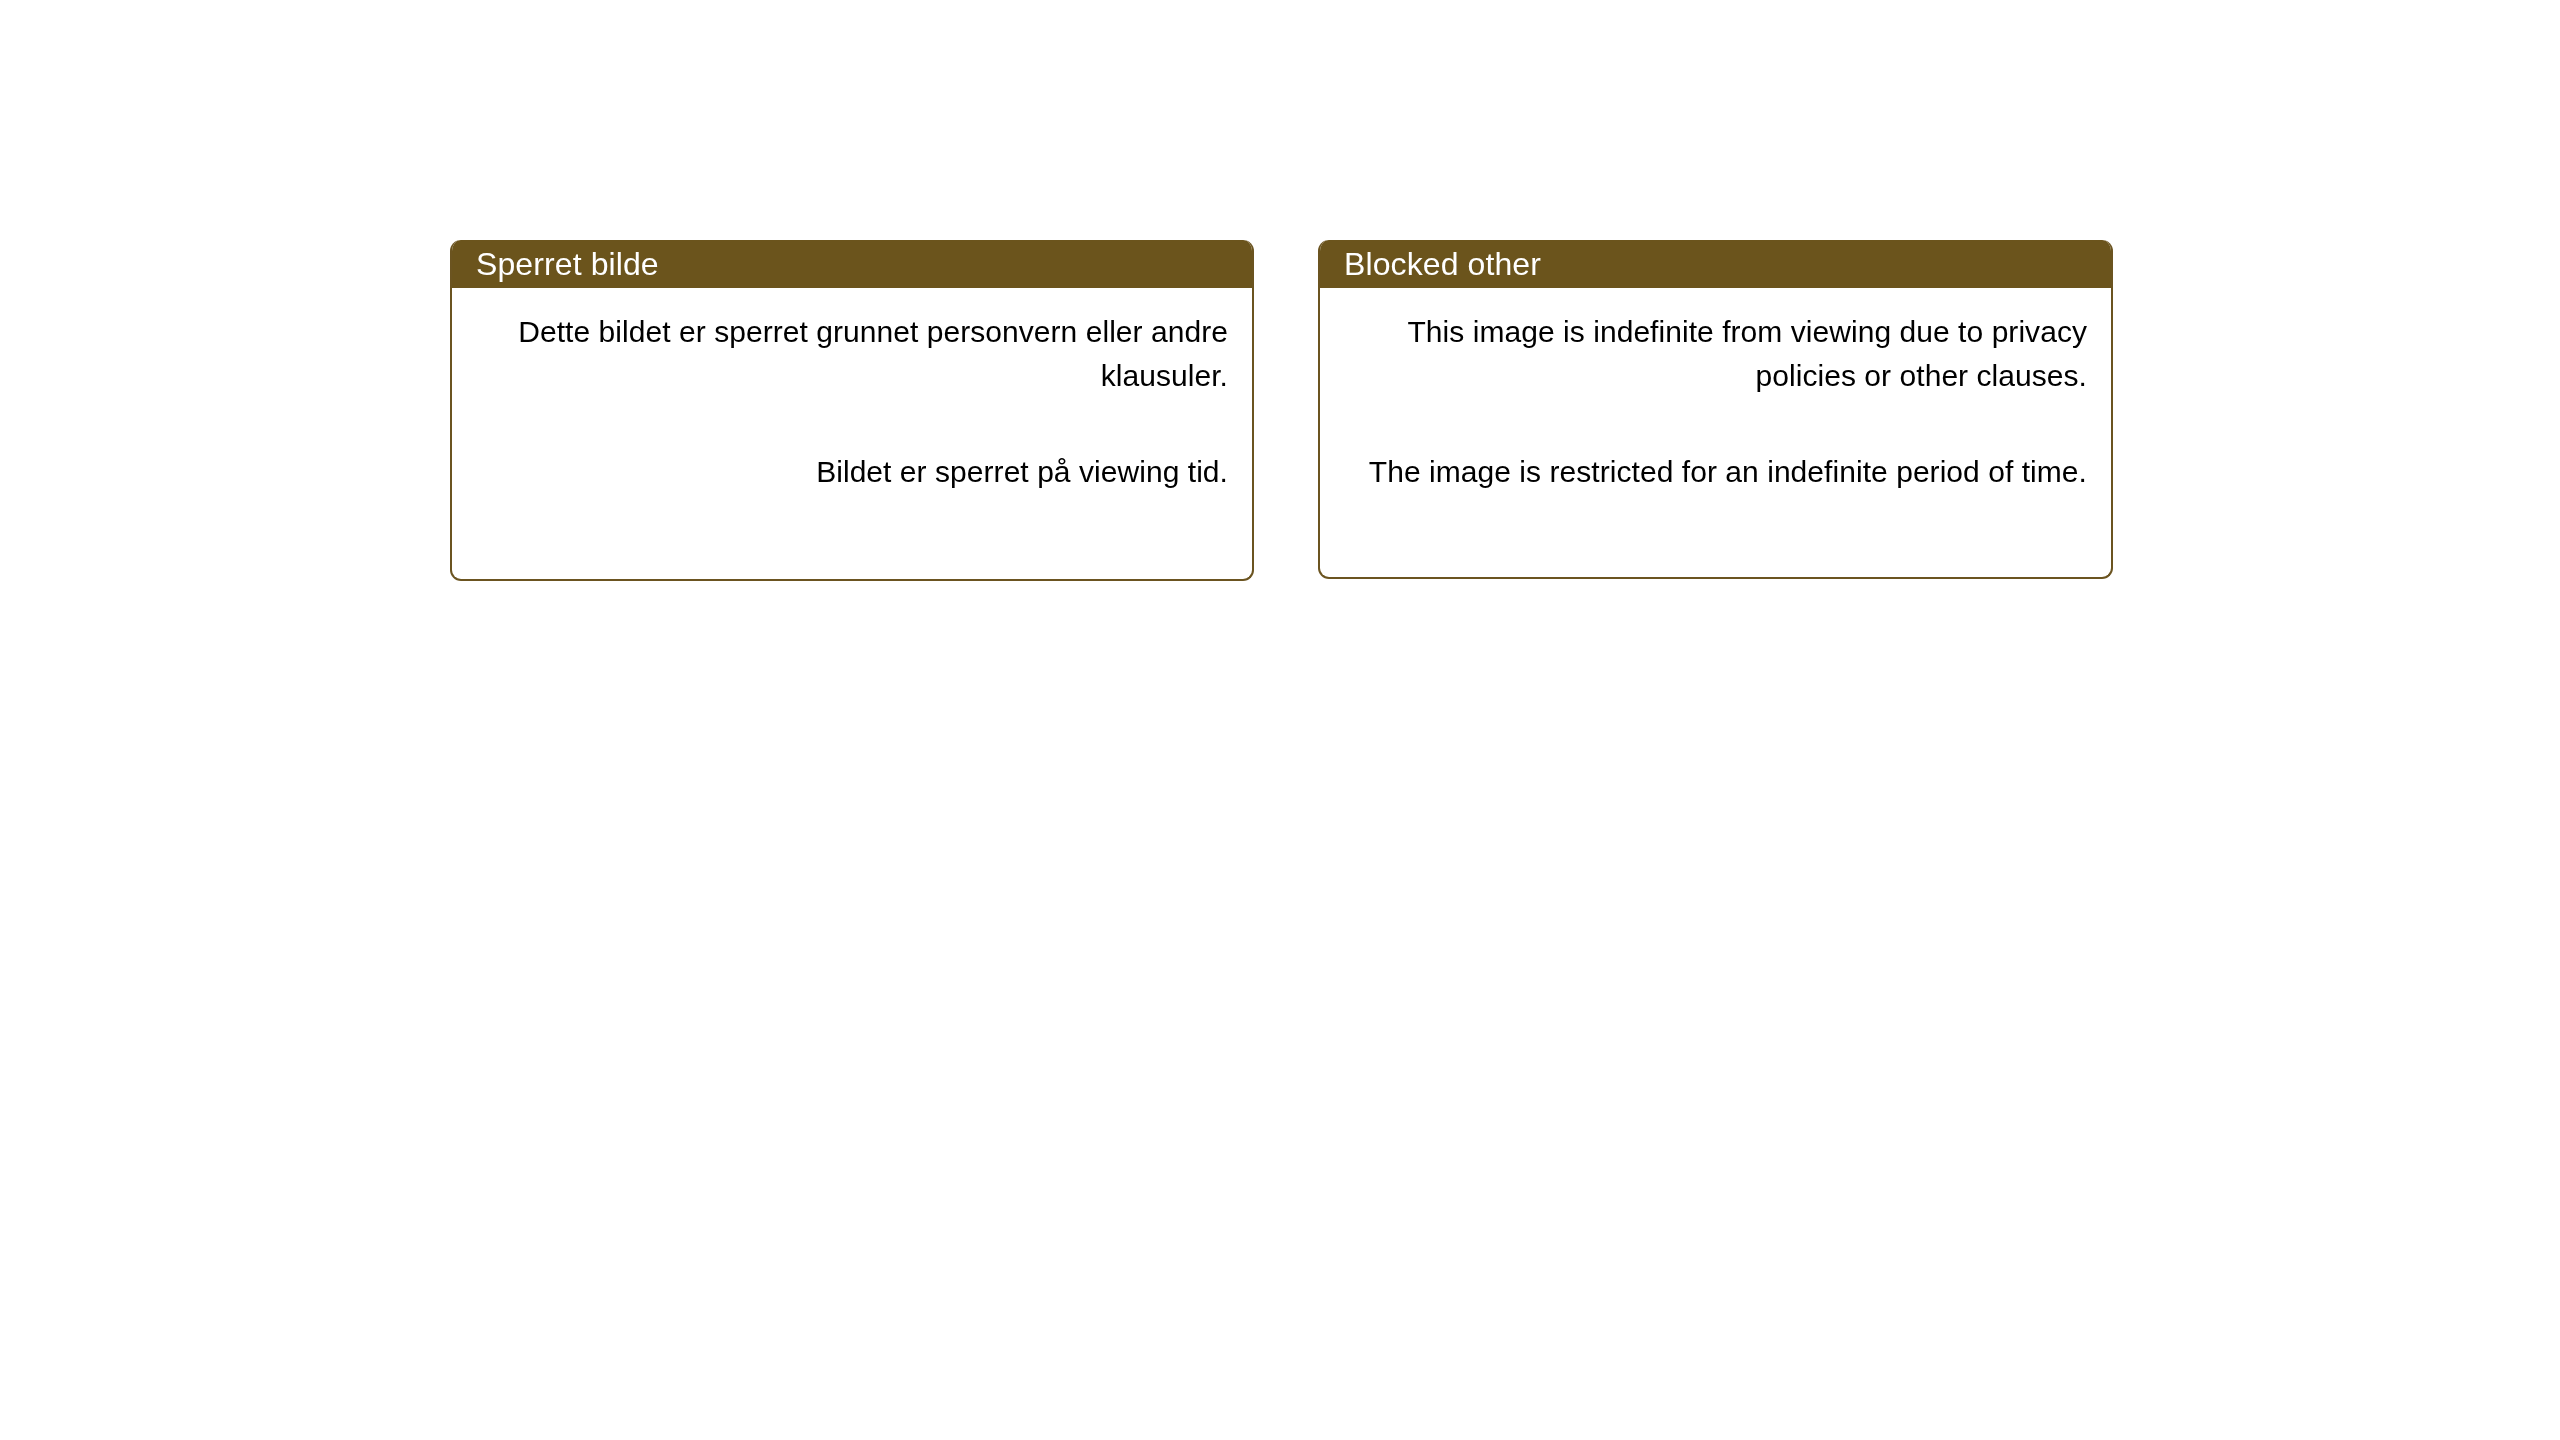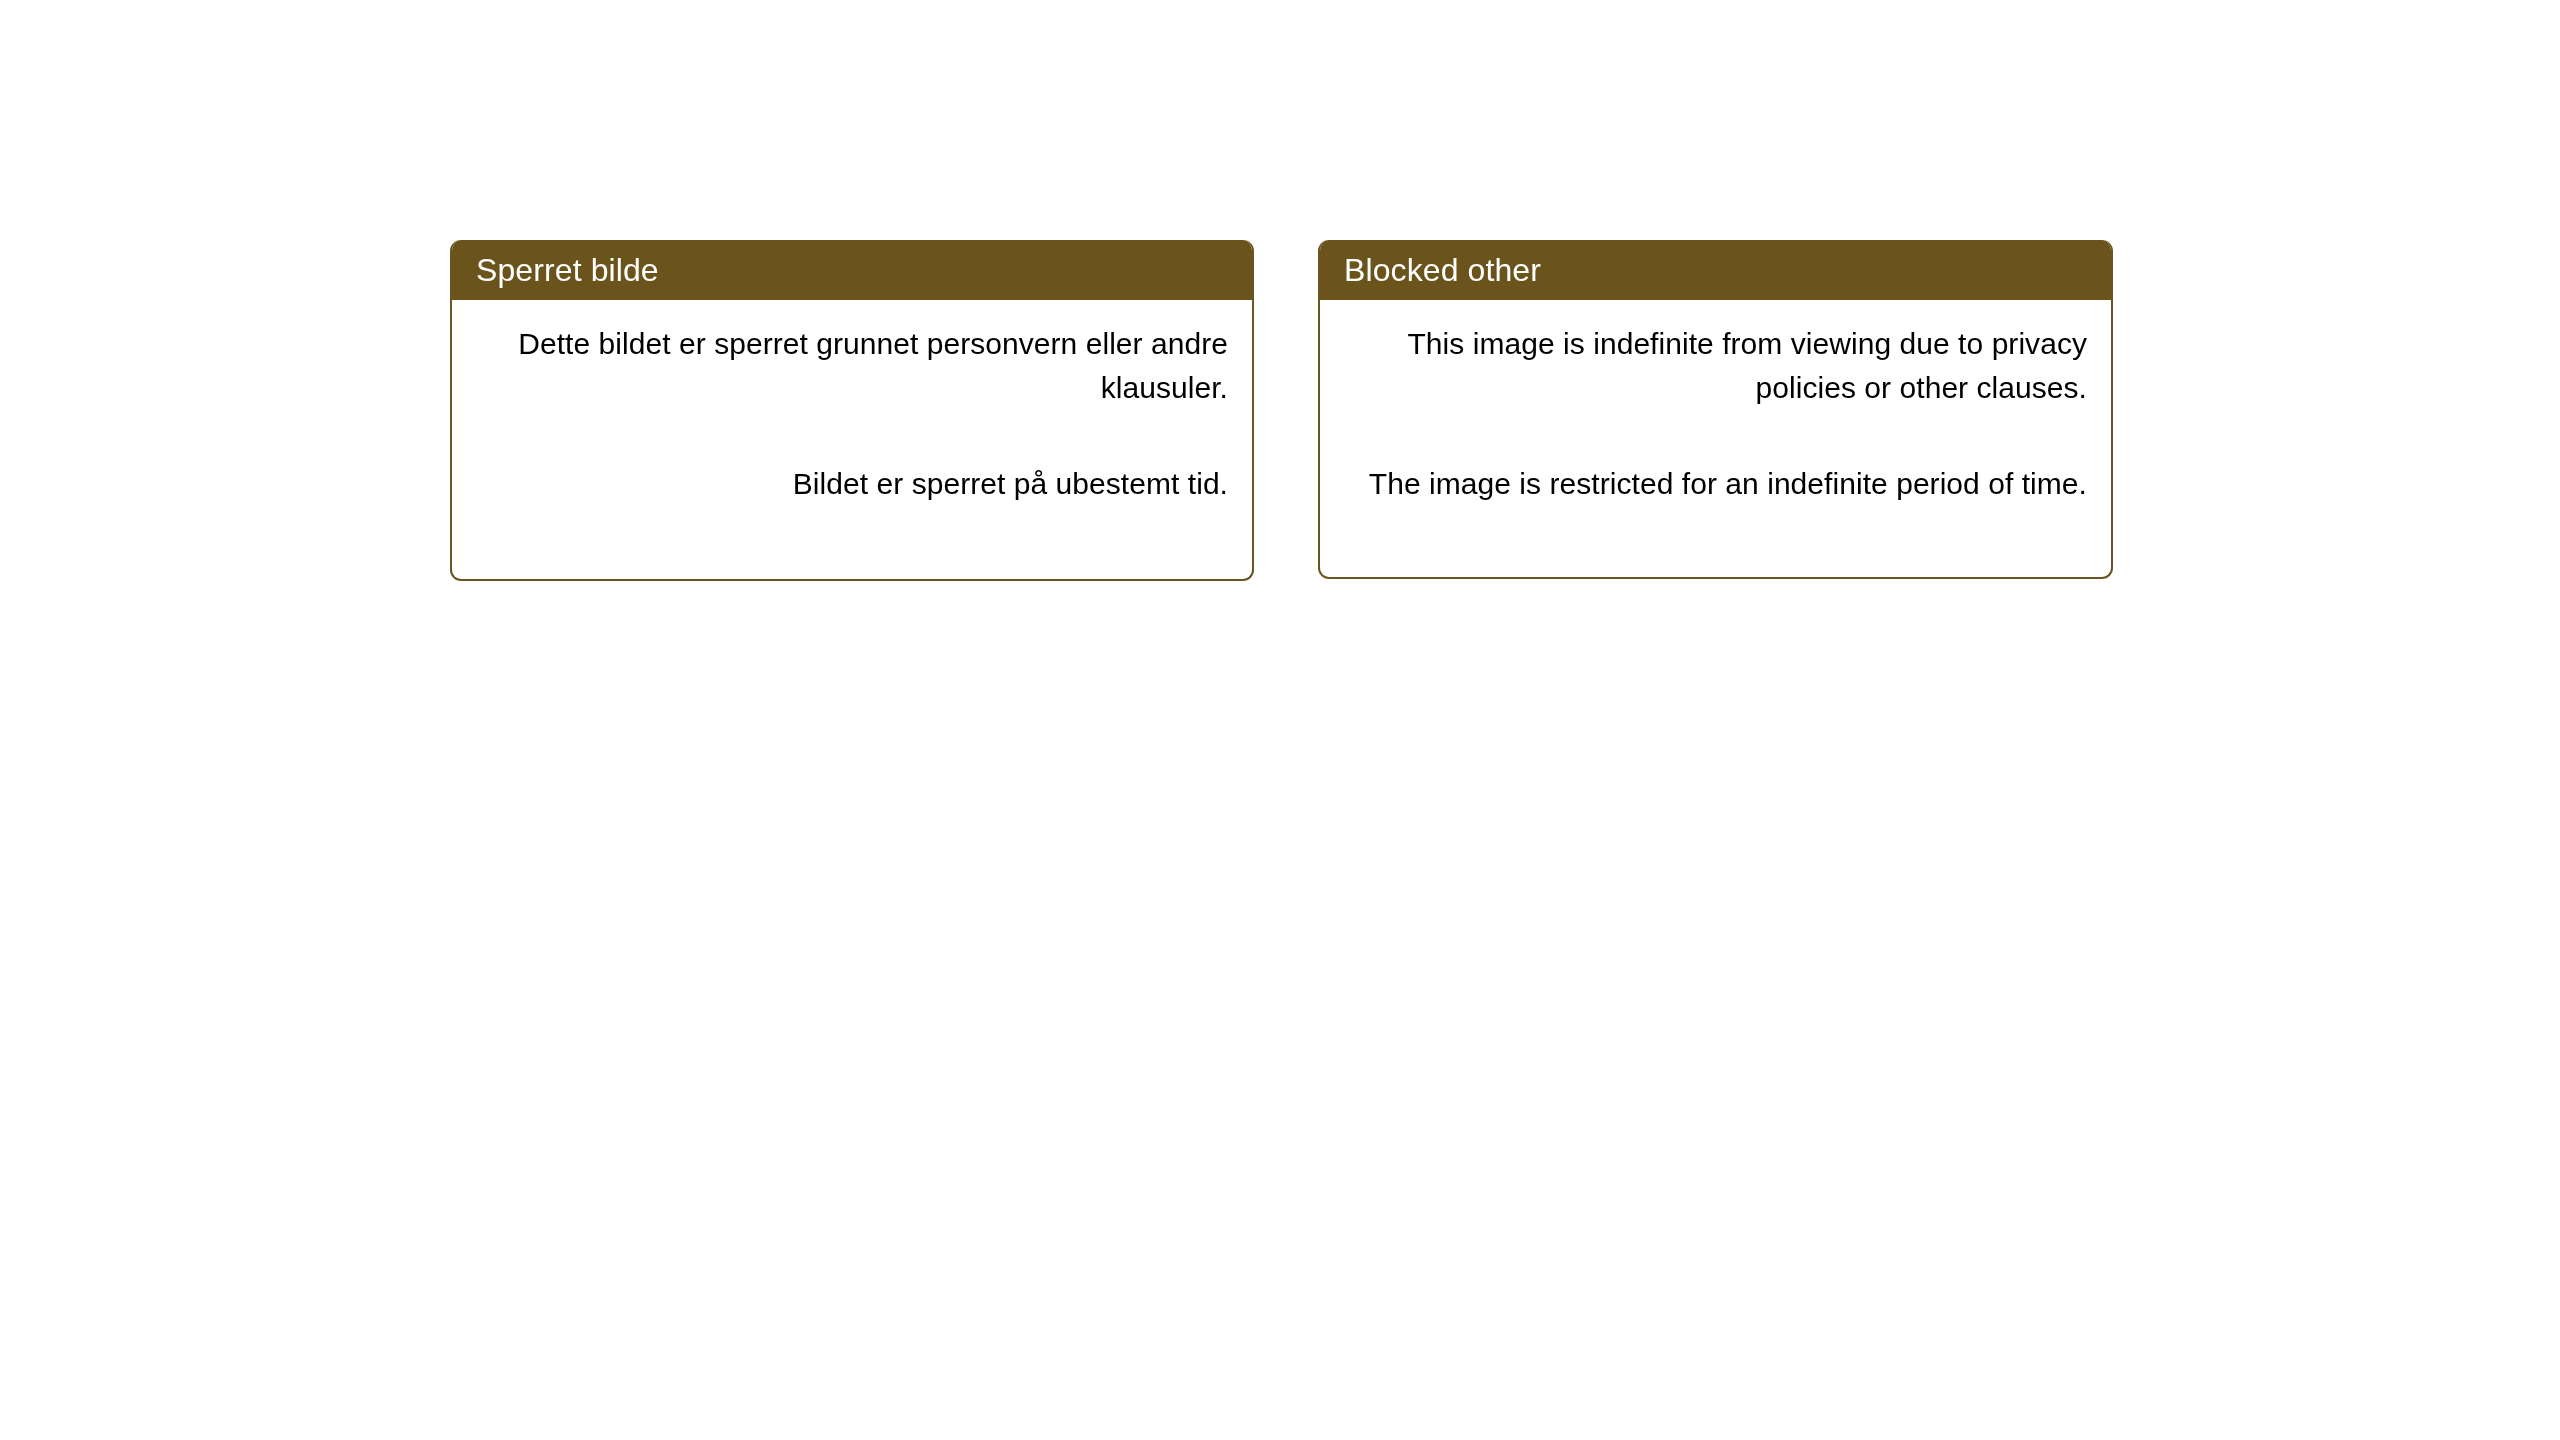--- a/index.html
+++ b/index.html
@@ -28,21 +28,21 @@
     background: #ffffff;
     border-radius: 11px;
     overflow: hidden;
     border: 2px solid #6b5420;
     border-top: none;
   }
 
   .notice-card .card-header {
     box-sizing: border-box;
     width: 100%;
-    height: 60px;
+    height: 48px;
     background: #6b541c;
     border-top-left-radius: 10px;
     border-top-right-radius: 10px;
     display: flex;
     align-items: center;
     margin-left: -2px;
     margin-top: 0;
     padding-left: 26px;
     width: calc(100% + 4px);
   }
@@ -95,21 +95,21 @@
 <body>
 
 <div id="canvas">
 
   <div class="notice-card" id="card-blocked-no">
     <div class="card-header">
       <span class="card-title">Sperret bilde</span>
     </div>
     <div class="card-body">
       <p class="card-paragraph">Dette bildet er sperret grunnet personvern eller andre klausuler.</p>
-      <p class="card-paragraph">Bildet er sperret på ubestemt tid.</p>
+      <p class="card-paragraph">Bildet er sperret på viewing tid.</p>
     </div>
   </div>
 
   <div class="notice-card" id="card-blocked-en">
     <div class="card-header">
       <span class="card-title">Blocked other</span>
     </div>
     <div class="card-body">
       <p class="card-paragraph">This image is indefinite from viewing due to privacy policies or other clauses.</p>
       <p class="card-paragraph">The image is restricted for an indefinite period of time.</p>

